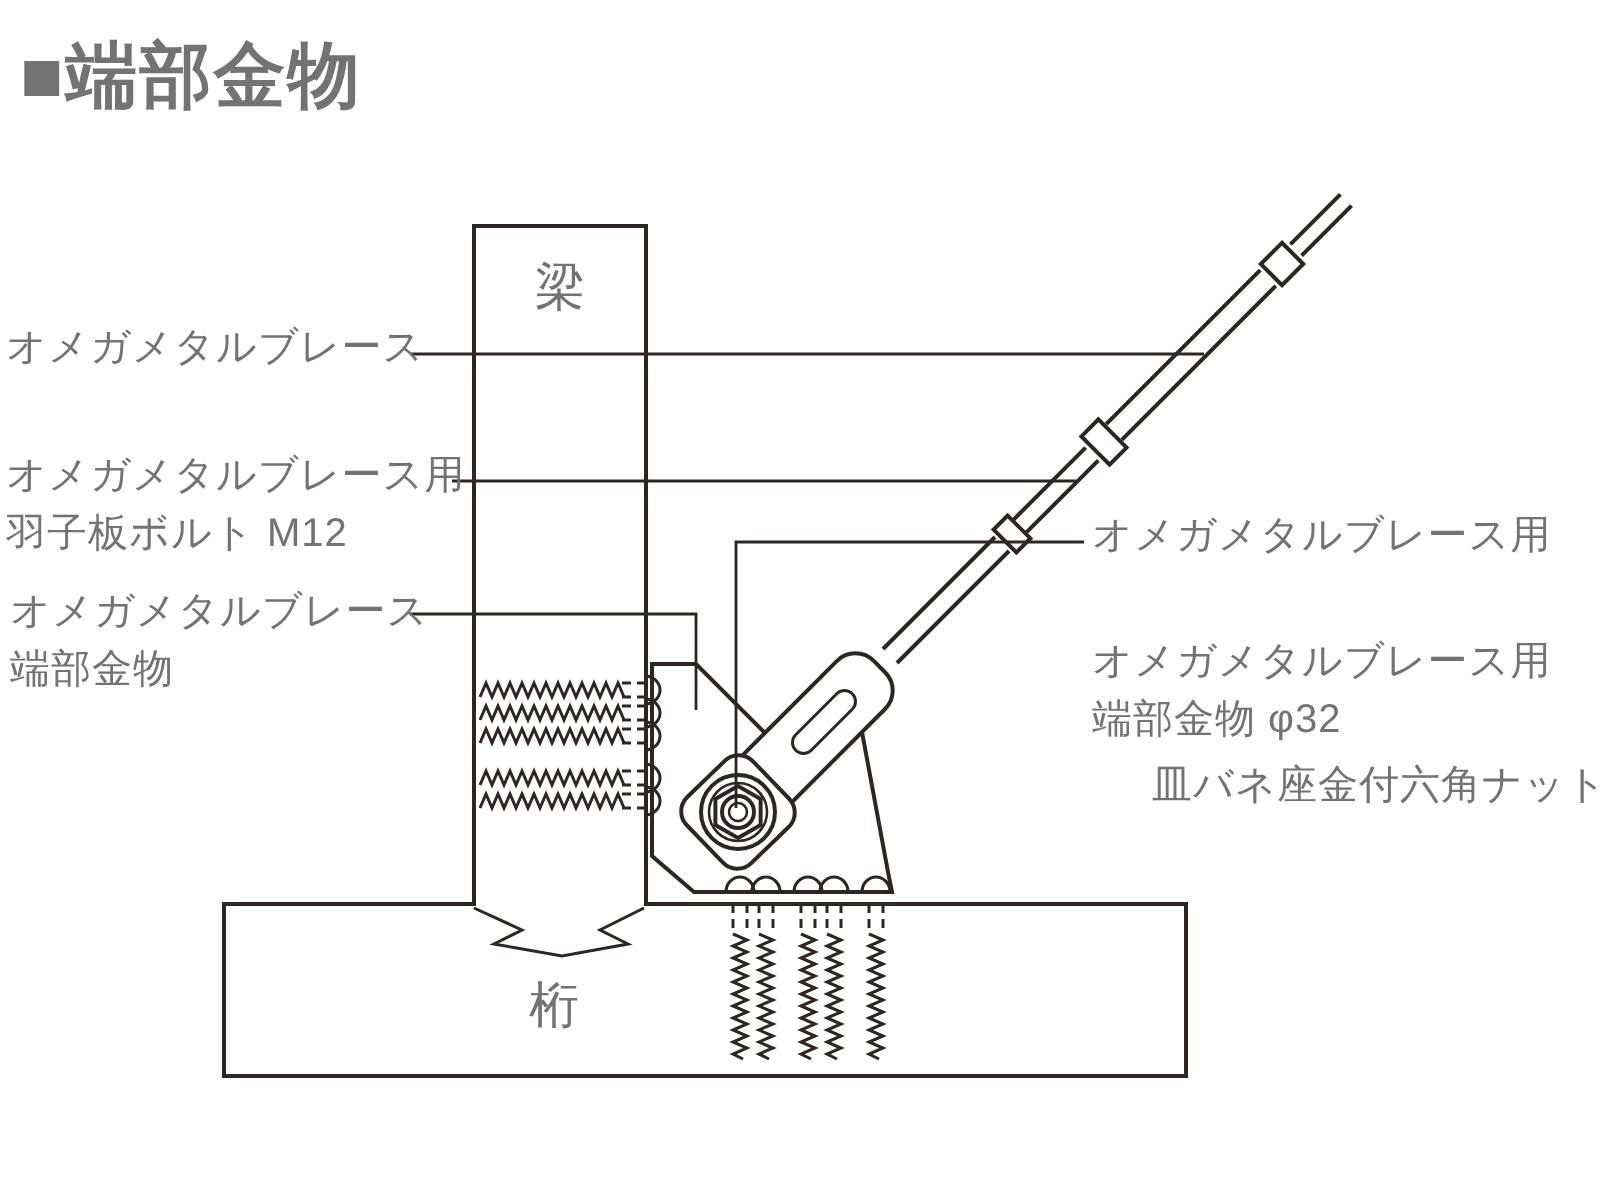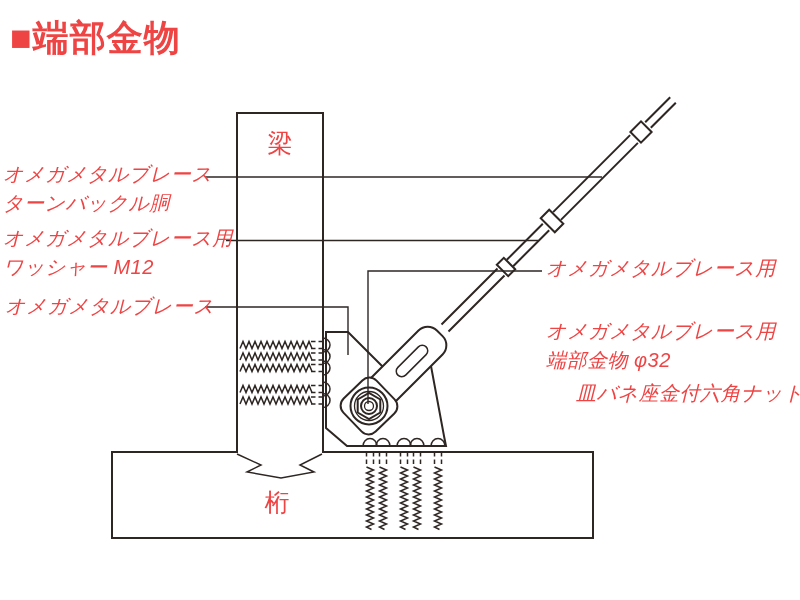--- a/index.html
+++ b/index.html
@@ -1,32 +1,32 @@
 <!DOCTYPE html>
 <html><head>
 <meta charset="utf-8">
 <style>
   html,body{margin:0;padding:0;background:#ffffff;}
   #stage{
     position:relative;width:800px;height:600px;background:#ffffff;overflow:hidden;
-    font-family:"Liberation Sans","DejaVu Sans",sans-serif;color:#ef4444;
+    font-family:"Liberation Sans","DejaVu Sans",sans-serif;color:#737373;
   }
   #diagram-svg{position:absolute;left:0;top:0;}
   #diagram-svg *{vector-effect:none;}
   .st{fill:none;stroke:#2e2623;stroke-width:2;stroke-linejoin:miter;stroke-linecap:butt;}
   .thin{stroke-width:1.5;}
   .hair{stroke-width:1.3;}
   .wf{fill:#ffffff;}
   .dash{stroke-dasharray:4.5,3;}
   .leader{fill:none;stroke:#2e2623;stroke-width:1.4;}
   .title{
     position:absolute;left:10px;top:14px;font-size:36px;font-weight:700;
     letter-spacing:1px;white-space:nowrap;
   }
-  .lbl{position:absolute;font-size:20px;line-height:29px;letter-spacing:0.5px;white-space:nowrap;font-style:italic;}
+  .lbl{position:absolute;font-size:20px;line-height:29px;letter-spacing:0.5px;white-space:nowrap;}
   .lbl span{display:block;}
   .member-label{position:absolute;font-size:25px;font-weight:400;text-align:center;}
 </style>
 </head>
 <body>
 
 <div id="stage">
 
   <div class="title">■端部金物</div>
 
@@ -117,28 +117,28 @@
       <path class="leader" d="M542,271 H368 V404"></path>
     </g>
   </svg>
 
   <div class="member-label" style="left:237px;top:127px;width:86px;">梁</div>
 
   <div class="member-label" style="left:247px;top:486px;width:60px;">桁</div>
 
   <div class="lbl" style="left:3px;top:160px;">
     <span>オメガメタルブレース</span>
-    <span>ターンバックル胴</span>
   </div>
   <div class="lbl" style="left:3px;top:224px;">
     <span>オメガメタルブレース用</span>
-    <span>ワッシャー M12</span>
+    <span>羽子板ボルト M12</span>
   </div>
   <div class="lbl" style="left:5px;top:292px;">
     <span>オメガメタルブレース</span>
+    <span>端部金物</span>
   </div>
 
   <div class="lbl" style="left:546px;top:254px;">
     <span>オメガメタルブレース用</span>
   </div>
   <div class="lbl" style="left:546px;top:317px;">
     <span>オメガメタルブレース用</span>
     <span>端部金物 φ32</span>
   </div>
   <div class="lbl" style="left:576px;top:379px;">

